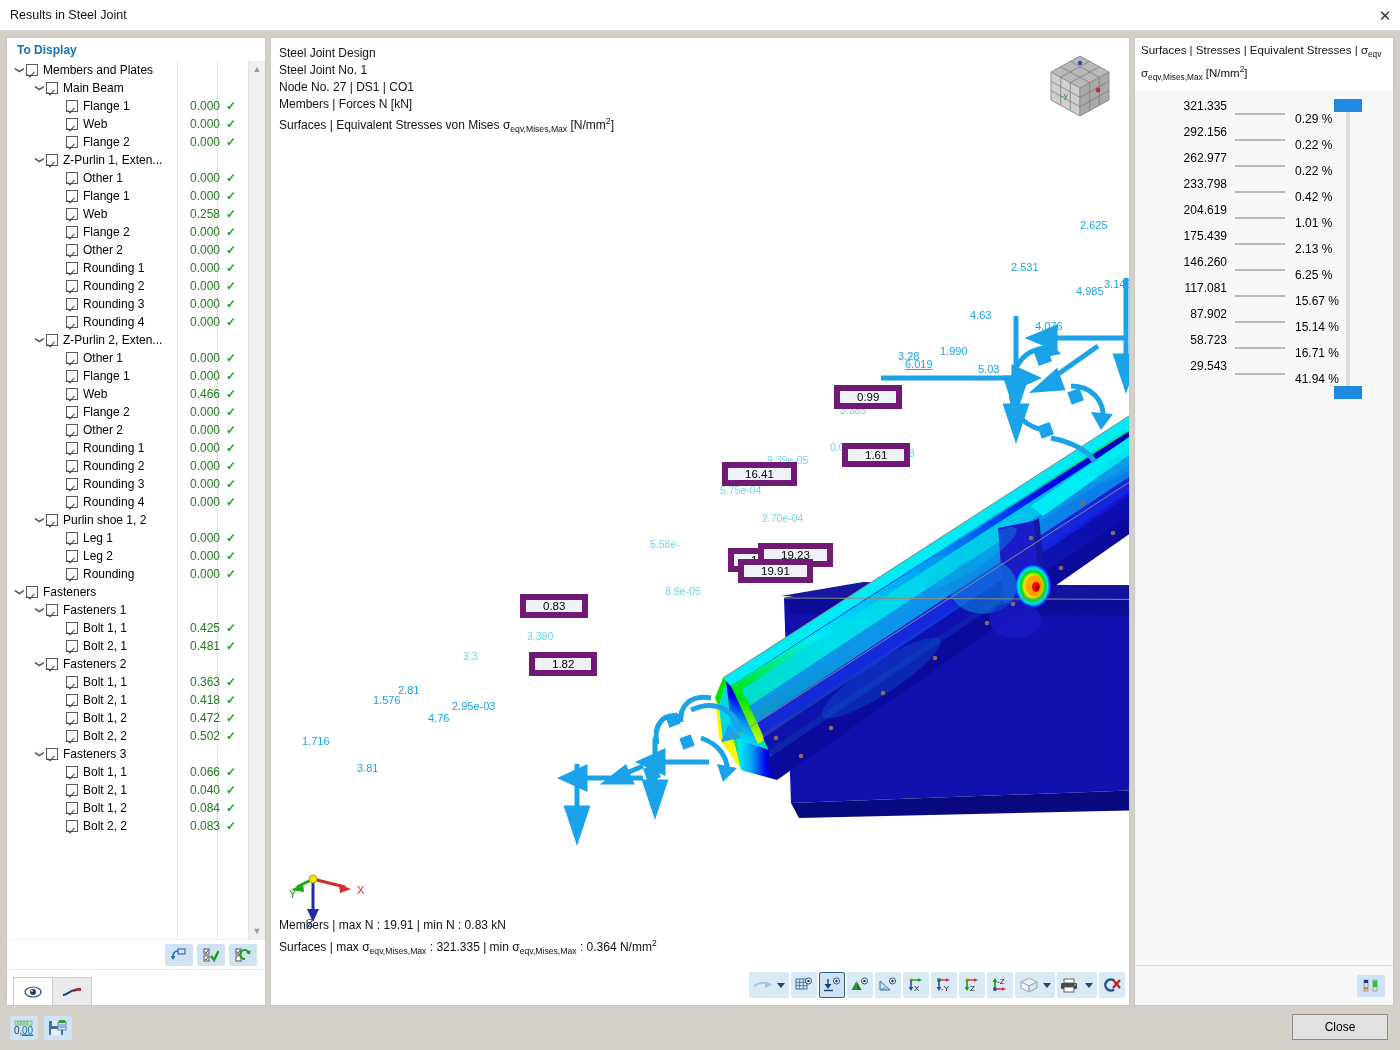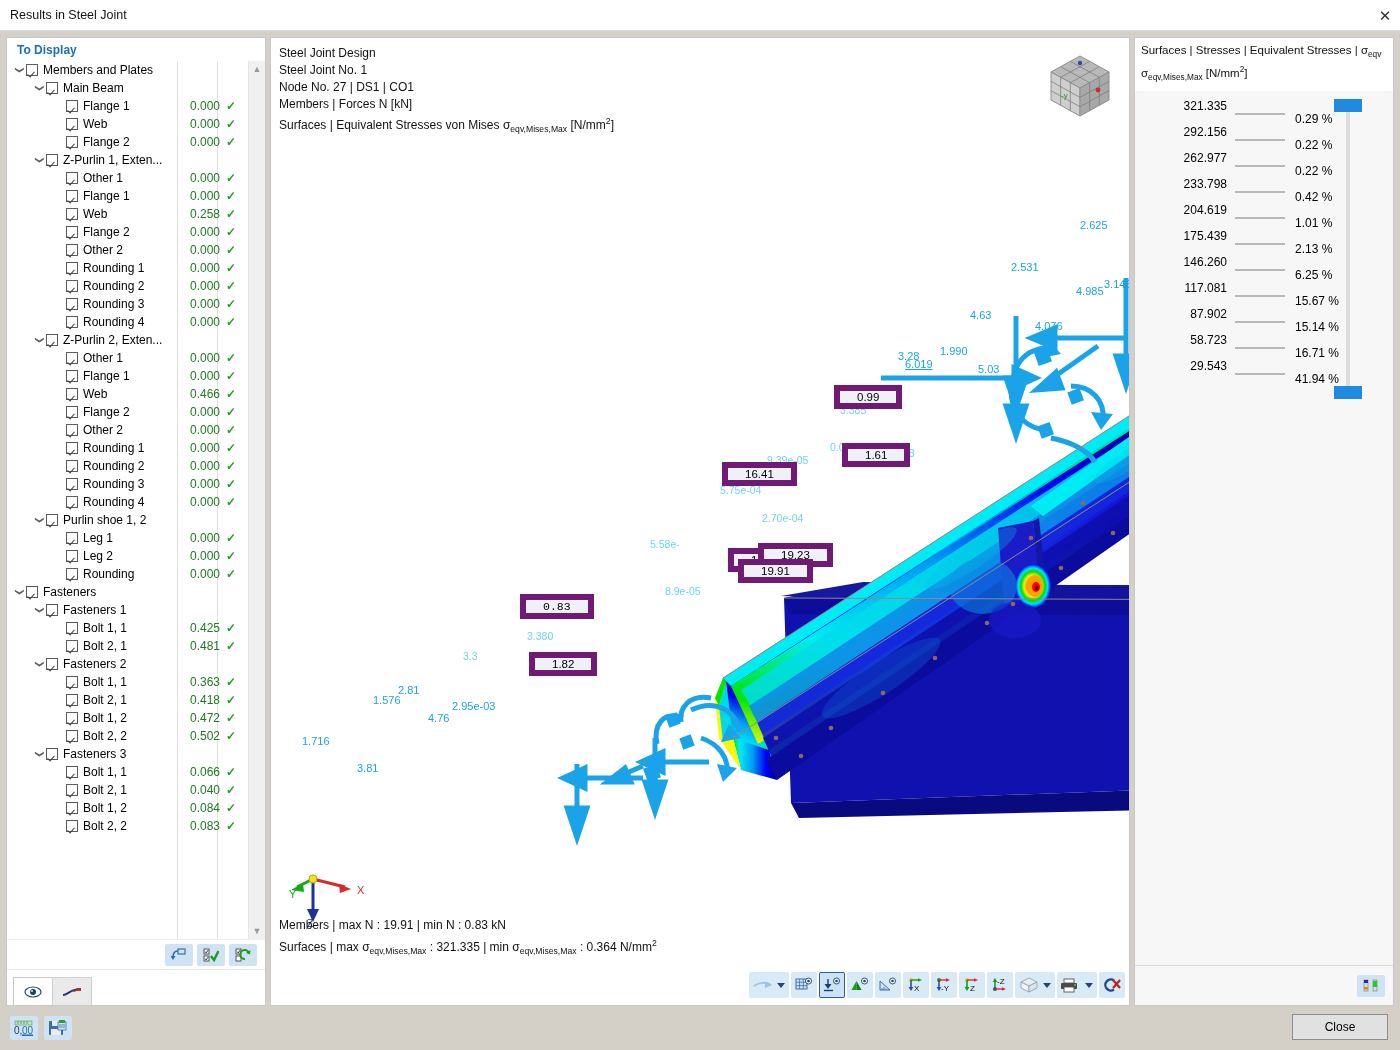--- a/index.html
+++ b/index.html
@@ -815,21 +815,21 @@
           <div class="slab" style="left: 394px; top: 547px;">8.9e-05</div>
           <div class="slab" style="left: 291px; top: 555px;">6.001</div>
           <div class="slab" style="left: 256px; top: 592px;">3.380</div>
           <div class="slab" style="left: 192px; top: 612px;">3.3</div>
           <div class="boxlab" style="left: 563px; top: 347px;">0.99</div>
           <div class="boxlab" style="left: 571px; top: 405px;">1.61</div>
           <div class="boxlab" style="left: 451px; top: 424px;">16.41</div>
           <div class="boxlab" style="left: 457px; top: 510px;">16.59</div>
           <div class="boxlab" style="left: 487px; top: 505px;">19.23</div>
           <div class="boxlab" style="left: 467px; top: 521px;">19.91</div>
-          <div class="boxlab" style="left: 249px; top: 556px; font-family: Liberation Mono, monospace;">0.83</div>
+          <div class="boxlab" style="left: 249px; top: 556px;">0.83</div>
           <div class="boxlab" style="left: 258px; top: 614px;">1.82</div>
         </div>
 
       <div class="navcube">
         <svg width="78" height="78" viewBox="0 0 78 78">
           <polygon points="10,26 39,10 68,26 39,42" fill="#b9b9b9" stroke="#8f8f8f" stroke-width="1"></polygon>
           <polygon points="10,26 39,42 39,70 10,54" fill="#cfcfcf" stroke="#8f8f8f" stroke-width="1"></polygon>
           <polygon points="39,42 68,26 68,54 39,70" fill="#a8a8a8" stroke="#8f8f8f" stroke-width="1"></polygon>
           <g stroke="#7e7e7e" stroke-width="0.8" fill="none">
             <line x1="19.7" y1="20.7" x2="48.7" y2="36.7"></line>

